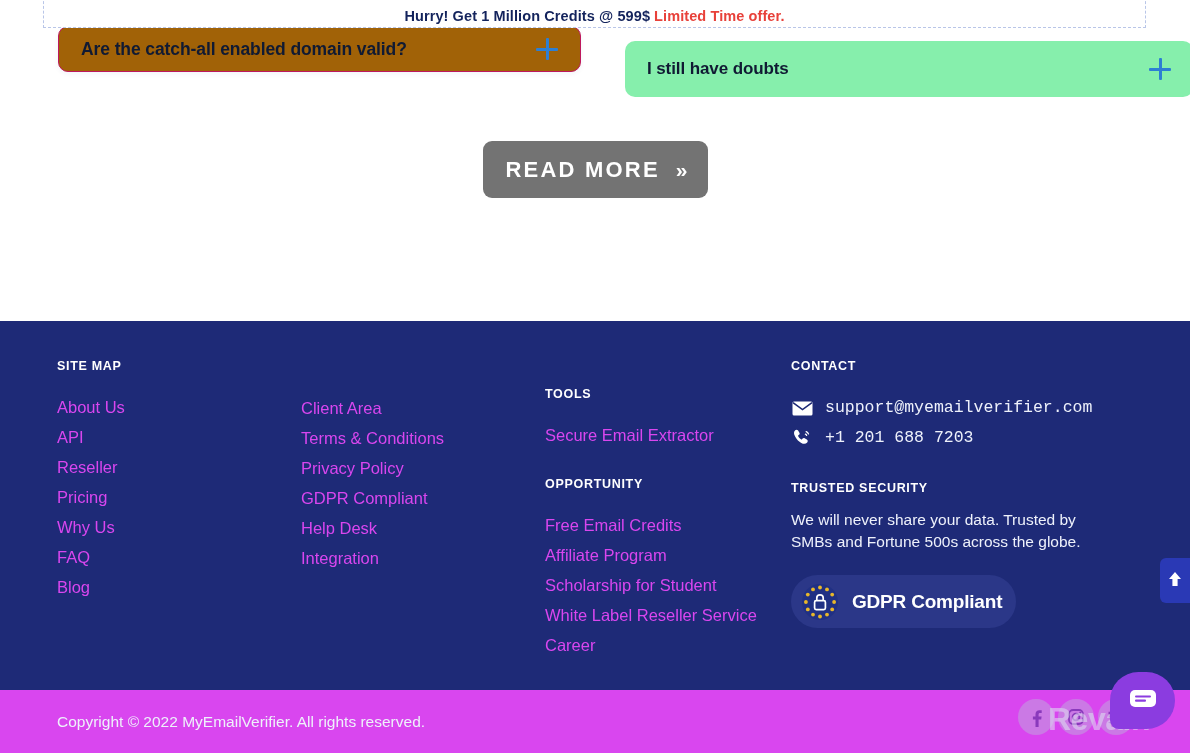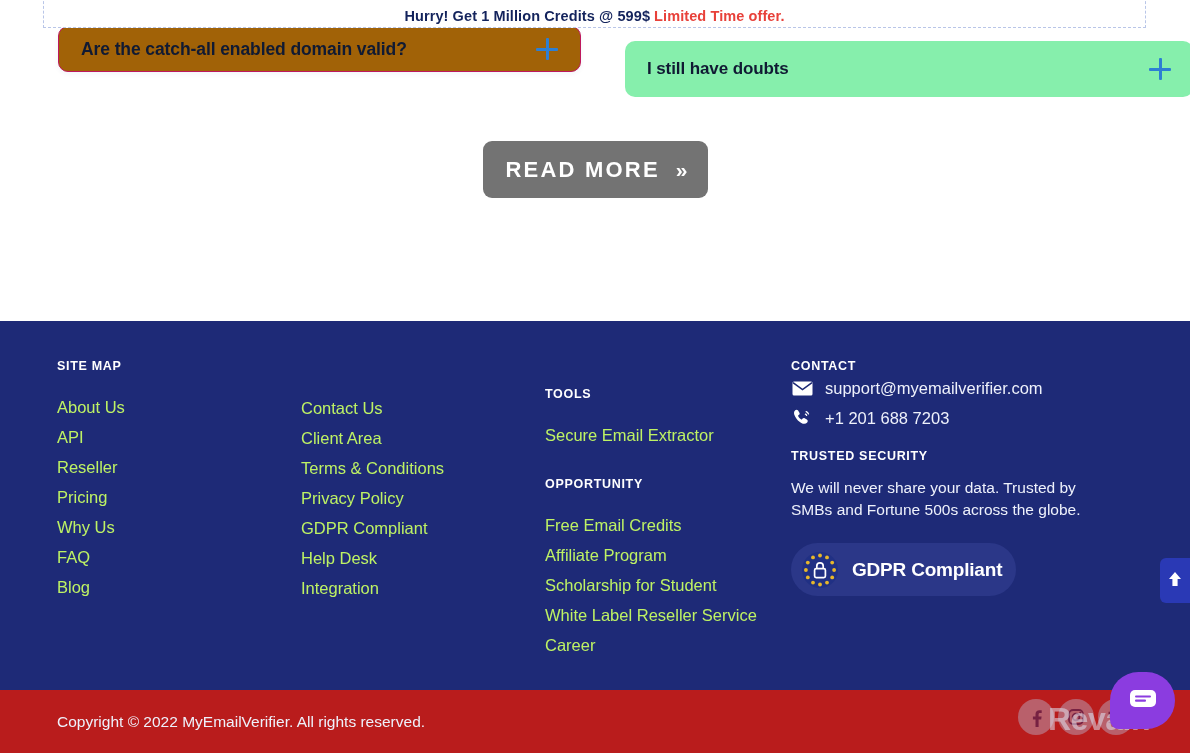--- a/index.html
+++ b/index.html
@@ -69,56 +69,56 @@
     position:absolute; left:0; top:321px; width:1190px; height:432px;
     background:#1e2a77; color:#ffffff;
   }
   .footer-inner{ position:relative; width:1190px; height:369px; }
   .col{ position:absolute; }
   .col-head{
     font-size:12.5px; font-weight:700; letter-spacing:.7px;
     color:#ffffff; text-transform:uppercase;
   }
   .flink{
-    display:block; font-size:16.5px; color:#bef264; text-decoration:none;
+    display:block; font-size:16.5px; color:#d946ef; text-decoration:none;
     line-height:30px; white-space:nowrap;
   }
 
   #col-sitemap{ left:57px; top:38px; }
   #col-sitemap .col-head{ margin-bottom:19px; }
   #col-links2{ left:301px; top:72px; }
   #col-tools{ left:545px; top:66px; }
   #col-tools .col-head{ margin-bottom:19px; }
   #opportunity-head{ margin-top:27px; margin-bottom:19px; }
   #col-contact{ left:791px; top:38px; }
-  #col-contact .col-head{ }
+  #col-contact .col-head{ margin-bottom:20px; }
 
   .contact-line{
     display:flex; align-items:center; gap:12px;
-    font-size:16.5px; color:#eef1fb; line-height:30px; text-decoration:none;
+    font-size:16.5px; color:#eef1fb; line-height:30px; text-decoration:none;font-family:Liberation Mono, monospace;
   }
   .contact-ico{ width:22px; height:22px; flex:0 0 auto; display:flex; align-items:center; justify-content:center;}
 
   .trusted-head{
-    font-size:12.5px; font-weight:700; letter-spacing:.7px; margin-top:16px; margin-bottom:14px;
+    font-size:12.5px; font-weight:700; letter-spacing:.7px; margin-top:28px; margin-bottom:14px;
   }
   .trusted-text{ font-size:15.5px; line-height:22px; color:#eef1fb; max-width:320px; }
 
   .gdpr-badge{
     margin-top:22px; width:225px; height:53px;
     background:#2b3788; border-radius:27px;
     display:flex; align-items:center; gap:12px; padding-left:9px;
   }
   .gdpr-circle{ width:40px; height:40px; flex:0 0 auto; position:relative; }
   .gdpr-label{ font-size:19px; font-weight:700; color:#ffffff; letter-spacing:-.2px;}
 
   
   .bottom-bar{
     position:absolute; left:0; top:369px; width:1190px; height:63px;
-    background:#b91c1c;
+    background:#d946ef;
     display:flex; align-items:center;
   }
   .copyright{ position:absolute; left:57px; font-size:15.5px; color:#eef1fb;}
   .socials{ position:absolute; left:1018px; top:9px; display:flex; gap:4px; opacity:.42;}
   .soc{
     width:36px; height:36px; border-radius:50%;
     background:#b9bfd8; display:flex; align-items:center; justify-content:center;
   }
   .soc svg{ display:block; }
 
@@ -177,21 +177,20 @@
         <a class="flink" href="#">About Us</a>
         <a class="flink" href="#">API</a>
         <a class="flink" href="#">Reseller</a>
         <a class="flink" href="#">Pricing</a>
         <a class="flink" href="#">Why Us</a>
         <a class="flink" href="#">FAQ</a>
         <a class="flink" href="#">Blog</a>
       </div>
 
       <div class="col" id="col-links2">
-        <a class="flink" href="#">Contact Us</a>
         <a class="flink" href="#">Client Area</a>
         <a class="flink" href="#">Terms &amp; Conditions</a>
         <a class="flink" href="#">Privacy Policy</a>
         <a class="flink" href="#">GDPR Compliant</a>
         <a class="flink" href="#">Help Desk</a>
         <a class="flink" href="#">Integration</a>
       </div>
 
       <div class="col" id="col-tools">
         <div class="col-head">TOOLS</div>

